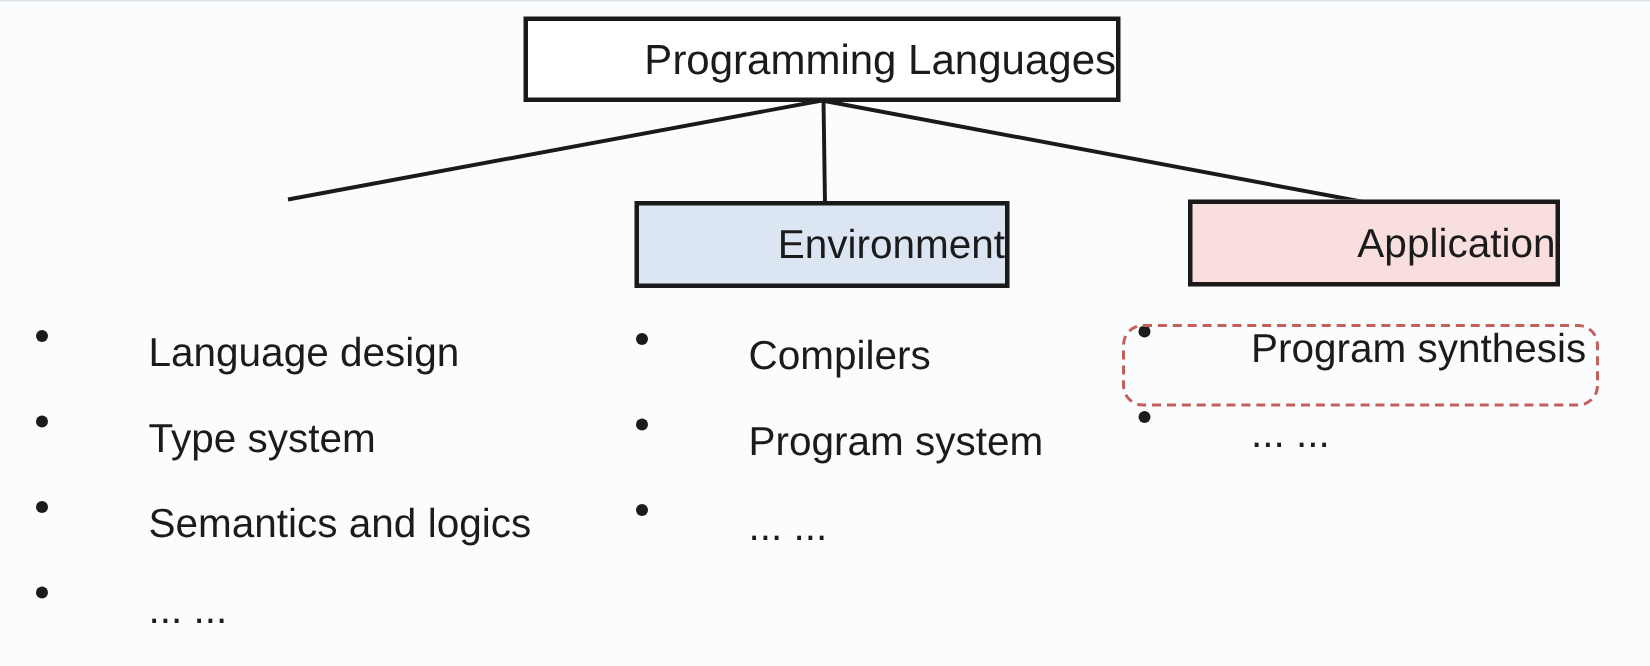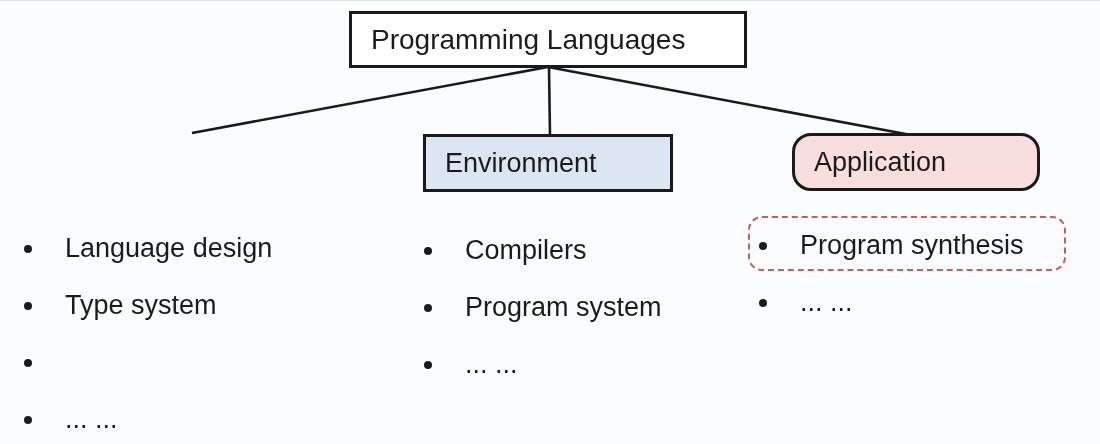--- a/index.html
+++ b/index.html
@@ -17,53 +17,52 @@
     position:absolute;left:0;top:0;width:1100px;height:1px;
     background:#dde2e8;
   }
   .connectors{
     position:absolute;left:0;top:0;width:1100px;height:444px;
   }
   .node{
     position:absolute;
     border:3px solid var(--line,#1a1a1a);
     box-sizing:border-box;
-    display:flex;align-items:center;justify-content:flex-start;
+    display:flex;align-items:center;justify-content:flex-end;
     color:var(--text,#1b1b1b);
-    padding-left:19px;
   }
   .node-root{
     left:349px;top:11px;width:398px;height:57px;
     background:#ffffff;
     font-size:28px;
   }
   .node-theory{
     left:50px;top:131px;width:248px;height:60px;
     background:var(--box-blue,#dce6f2);
     font-size:27px;
   }
   .node-environment{
     left:423px;top:134px;width:250px;height:58px;
     background:var(--box-blue,#dce6f2);
     font-size:27px;
   }
   .node-application{
     left:792px;top:133px;width:248px;height:58px;
     background:var(--box-pink,#f8dedd);
     font-size:27px;
-    border-radius:19px;
   }
   ul.items{
     position:absolute;list-style:none;margin:0;padding:0;
   }
   ul.items li{
-    display:flex;align-items:center;
+    display:flex;
     height:57px;
     font-size:27px;color:var(--text,#1b1b1b);
     white-space:nowrap;
+    gap:34px;
   }
   .bullet{
     flex:none;width:8px;height:8px;border-radius:50%;
     background:var(--text,#1b1b1b);
     margin:0 33px 0 4px;
   }
   .list-theory{left:20px;top:220px;}
   .list-environment{left:420px;top:222px;}
   .list-application{left:755px;top:217px;}
   .highlight-ring{
@@ -104,20 +103,21 @@
     <li>
       <span class="bullet"></span>
       <span>Language design</span>
     </li>
     <li>
       <span class="bullet"></span>
       <span>Type system</span>
     </li>
     <li>
       <span class="bullet"></span>
+      <span>Semantics and logics</span>
     </li>
     <li>
       <span class="bullet"></span>
       <span>... ...</span>
     </li>
   </ul>
 
   <ul class="items list-environment">
     <li>
       <span class="bullet"></span>

